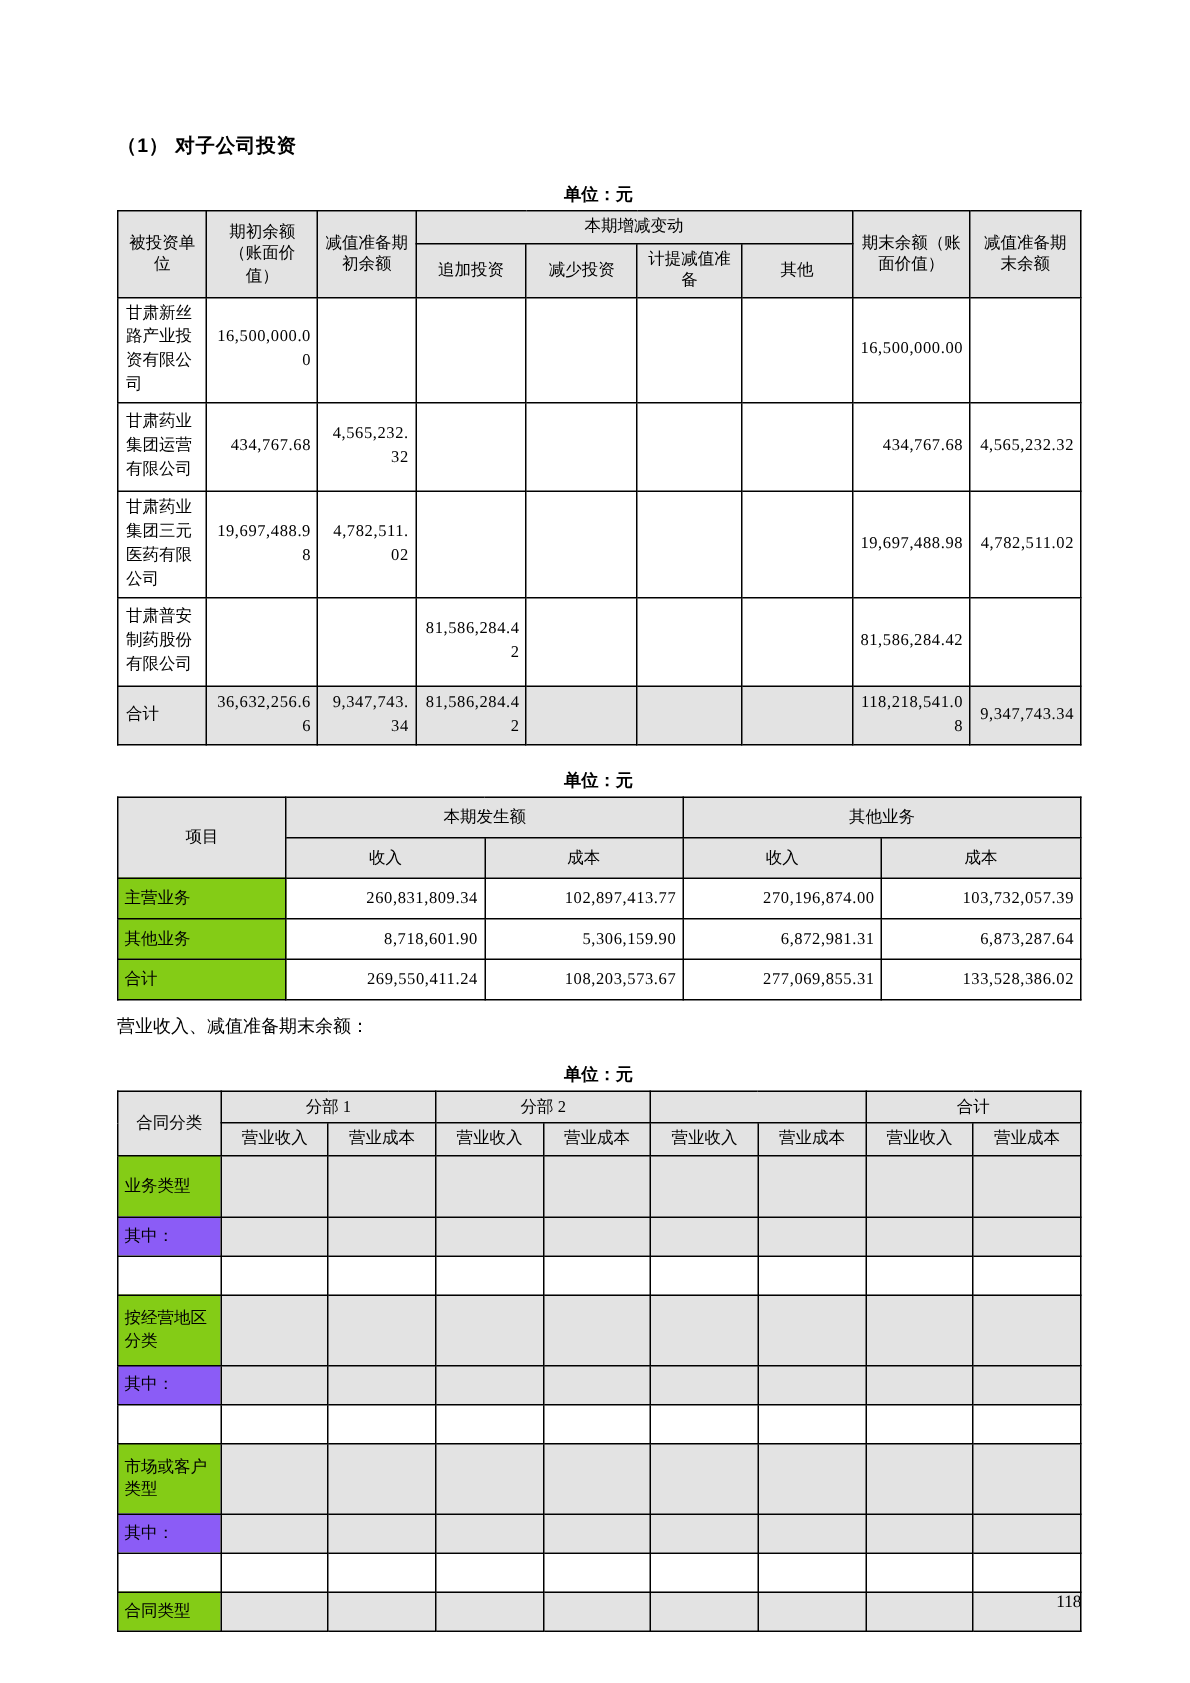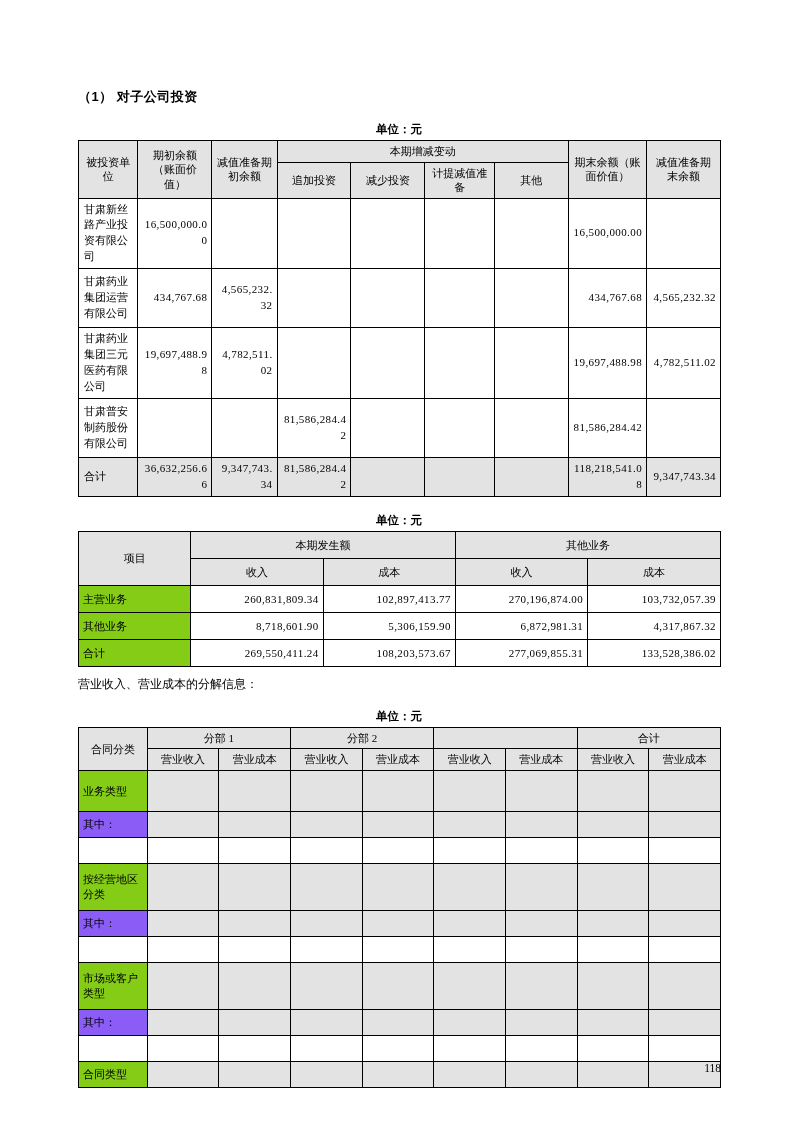--- a/index.html
+++ b/index.html
@@ -241,33 +241,33 @@
         <td class="num">260,831,809.34</td>
         <td class="num">102,897,413.77</td>
         <td class="num">270,196,874.00</td>
         <td class="num">103,732,057.39</td>
       </tr>
       <tr>
         <td class="label-cell">其他业务</td>
         <td class="num">8,718,601.90</td>
         <td class="num">5,306,159.90</td>
         <td class="num">6,872,981.31</td>
-        <td class="num">4,317,867.32</td>
+        <td class="num">6,873,287.64</td>
       </tr>
       <tr>
         <td class="label-cell">合计</td>
         <td class="num">269,550,411.24</td>
         <td class="num">108,203,573.67</td>
         <td class="num">277,069,855.31</td>
         <td class="num">133,528,386.02</td>
       </tr>
     </tbody>
   </table>
 
-  <div class="para">营业收入、营业成本的分解信息：</div>
+  <div class="para">营业收入、减值准备期末余额：</div>
 
   <div class="unit-line">单位：元</div>
 
   <table class="doc t3">
     <colgroup>
       <col style="width:12.0%">
       <col style="width:12.5%">
       <col style="width:12.5%">
       <col style="width:12.5%">
       <col style="width:12.5%">

